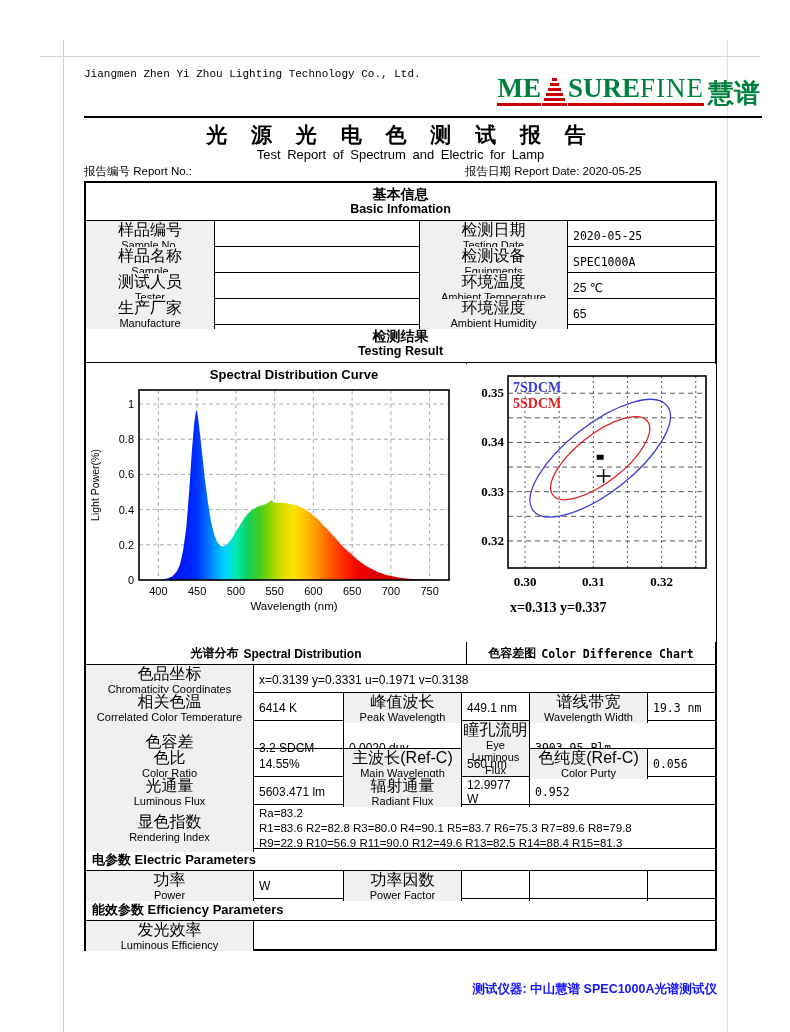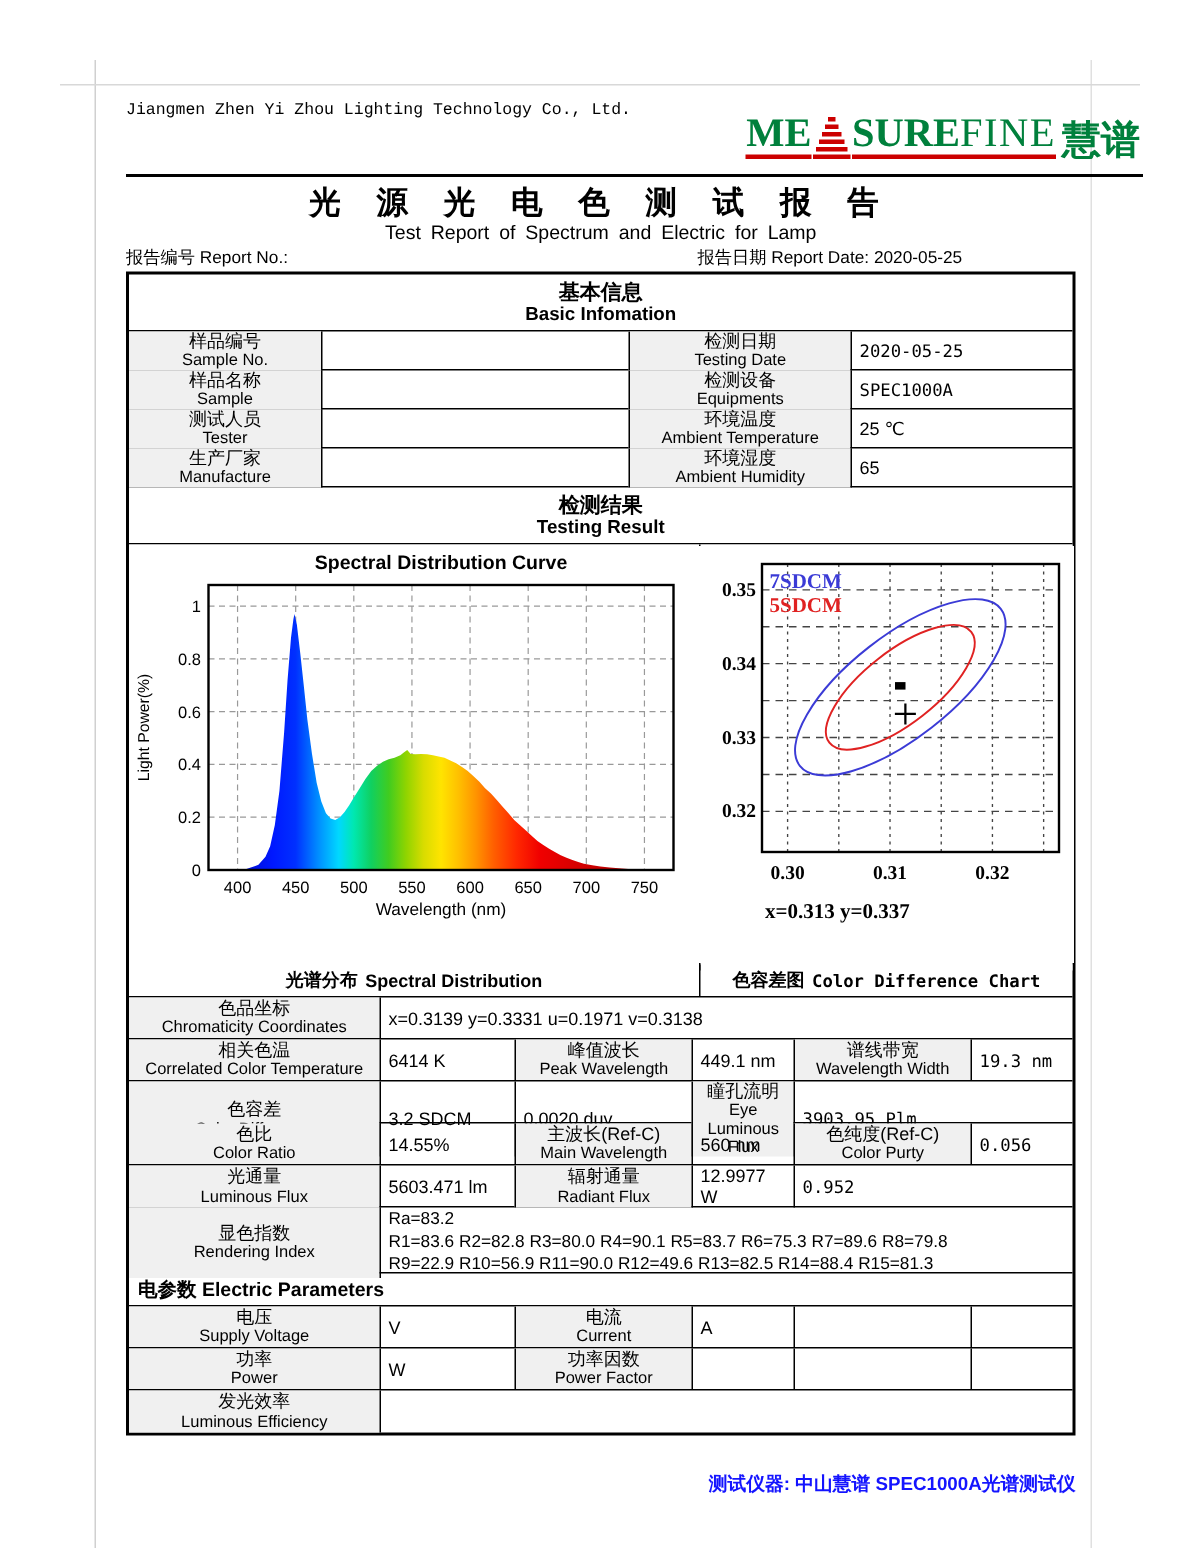--- a/index.html
+++ b/index.html
@@ -33,21 +33,21 @@
   .doc{position:absolute;left:84px;top:181px;width:633px;border:2px solid #000;box-sizing:border-box;background:#fff;}
   .row{display:grid;border-bottom:1px solid #000;box-sizing:border-box;}
   .row.last{border-bottom:none;}
   .cols-basic{grid-template-columns:128px 205px 148px auto;}
   .cols-result{grid-template-columns:167px 90px 118px 68px 118px auto;}
   .cols-two{grid-template-columns:167px auto;}
   .cols-chart{grid-template-columns:380px auto;}
   .cell{border-left:1px solid #000;box-sizing:border-box;min-width:0;}
   .cell.c1{border-left:none;}
   .lbl{background:#f0f0f0;display:flex;flex-direction:column;align-items:center;justify-content:center;text-align:center;}
-  .lbl .cn{font-size:12px;line-height:1.12;}
+  .lbl .cn{font-size:16px;line-height:1.12;}
   .lbl .en{font-size:11px;line-height:1.12;}
   .val{display:flex;align-items:center;padding:0 5px;font-size:12px;}
   .mono{font-family:"DejaVu Sans Mono","Liberation Mono",monospace;font-size:11.5px;}
   .h38{height:38px;}.h26{height:26px;}.h28{height:28px;}.h22{height:22px;}
   .h44{height:44px;}.h280{height:280px;}
   .sec{display:flex;flex-direction:column;align-items:center;justify-content:center;font-weight:bold;}
   .sec .cn{font-size:14px;line-height:1.2;}
   .sec .en{font-size:12.5px;line-height:1.2;}
   .subhead{display:flex;align-items:center;padding-left:6px;font-weight:bold;font-size:13px;}
   .caption{display:flex;align-items:center;justify-content:center;font-weight:bold;font-size:12px;gap:5px;}
@@ -345,47 +345,34 @@
       <div class="cell rend">
         <span>Ra=83.2</span>
         <span>R1=83.6  R2=82.8  R3=80.0  R4=90.1  R5=83.7  R6=75.3  R7=89.6  R8=79.8</span>
         <span>R9=22.9  R10=56.9  R11=90.0  R12=49.6  R13=82.5  R14=88.4  R15=81.3</span>
       </div>
     </div>
 
     <div class="row h22 subhead">电参数 Electric Parameters</div>
     <div class="row h28 cols-result">
       <div class="cell c1 lbl">
-          <span class="cn">电压</span>
-          <span class="en">Supply Voltage</span>
-        </div>
-      <div class="cell val">V</div>
-      <div class="cell lbl">
-          <span class="cn">电流</span>
-          <span class="en">Current</span>
-        </div>
-      <div class="cell val">A</div>
-      <div class="cell val"></div>
-      <div class="cell val"></div>
-    </div>
-    <div class="row h28 cols-result">
-      <div class="cell c1 lbl">
           <span class="cn">功率</span>
           <span class="en">Power</span>
         </div>
       <div class="cell val">W</div>
       <div class="cell lbl">
           <span class="cn">功率因数</span>
           <span class="en">Power Factor</span>
         </div>
       <div class="cell val"></div>
       <div class="cell val"></div>
       <div class="cell val"></div>
     </div>
 
+    <div class="row h22 subhead">能效参数 Efficiency Parameters</div>
     <div class="row h28 cols-two last">
       <div class="cell c1 lbl">
           <span class="cn">发光效率</span>
           <span class="en">Luminous Efficiency</span>
         </div>
       <div class="cell val"></div>
     </div>
   </div>
 
   <div class="footer">测试仪器: 中山慧谱  SPEC1000A光谱测试仪</div>

